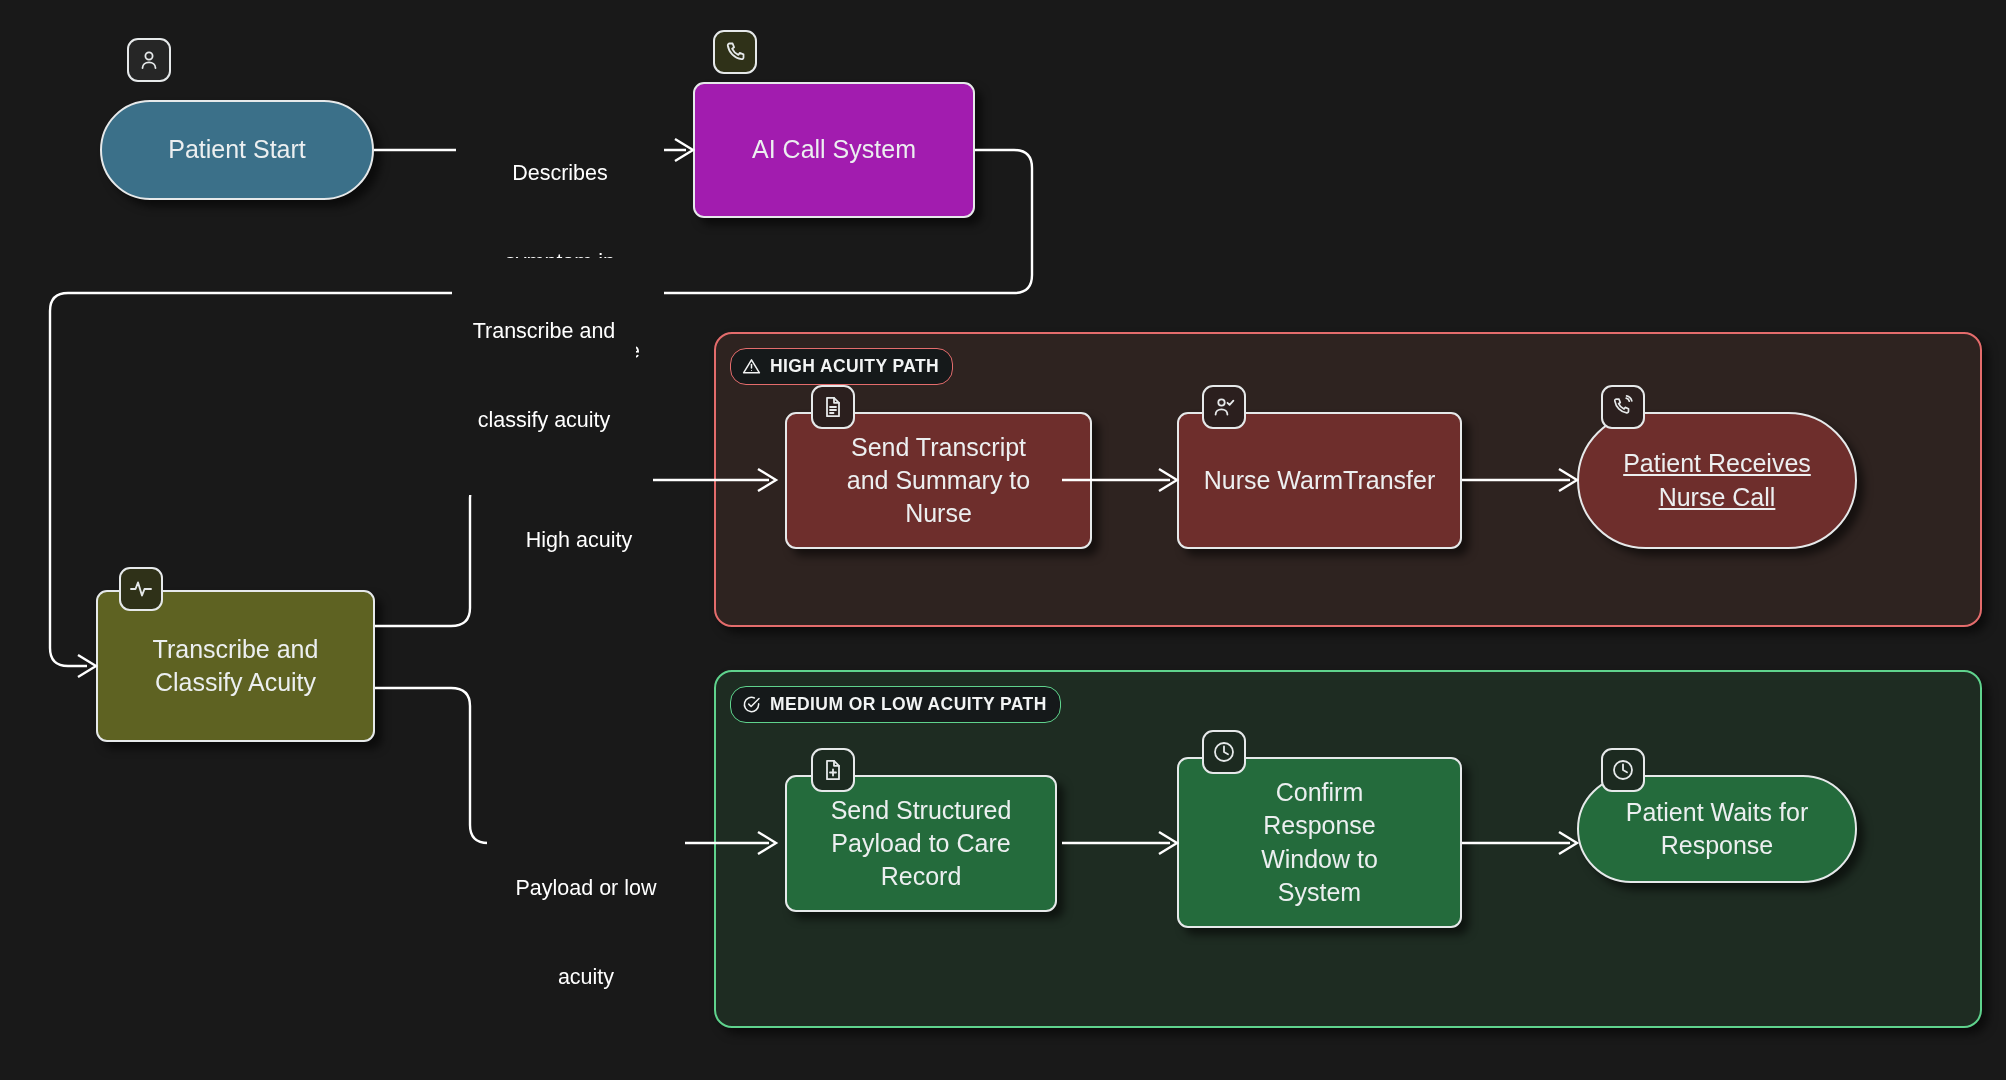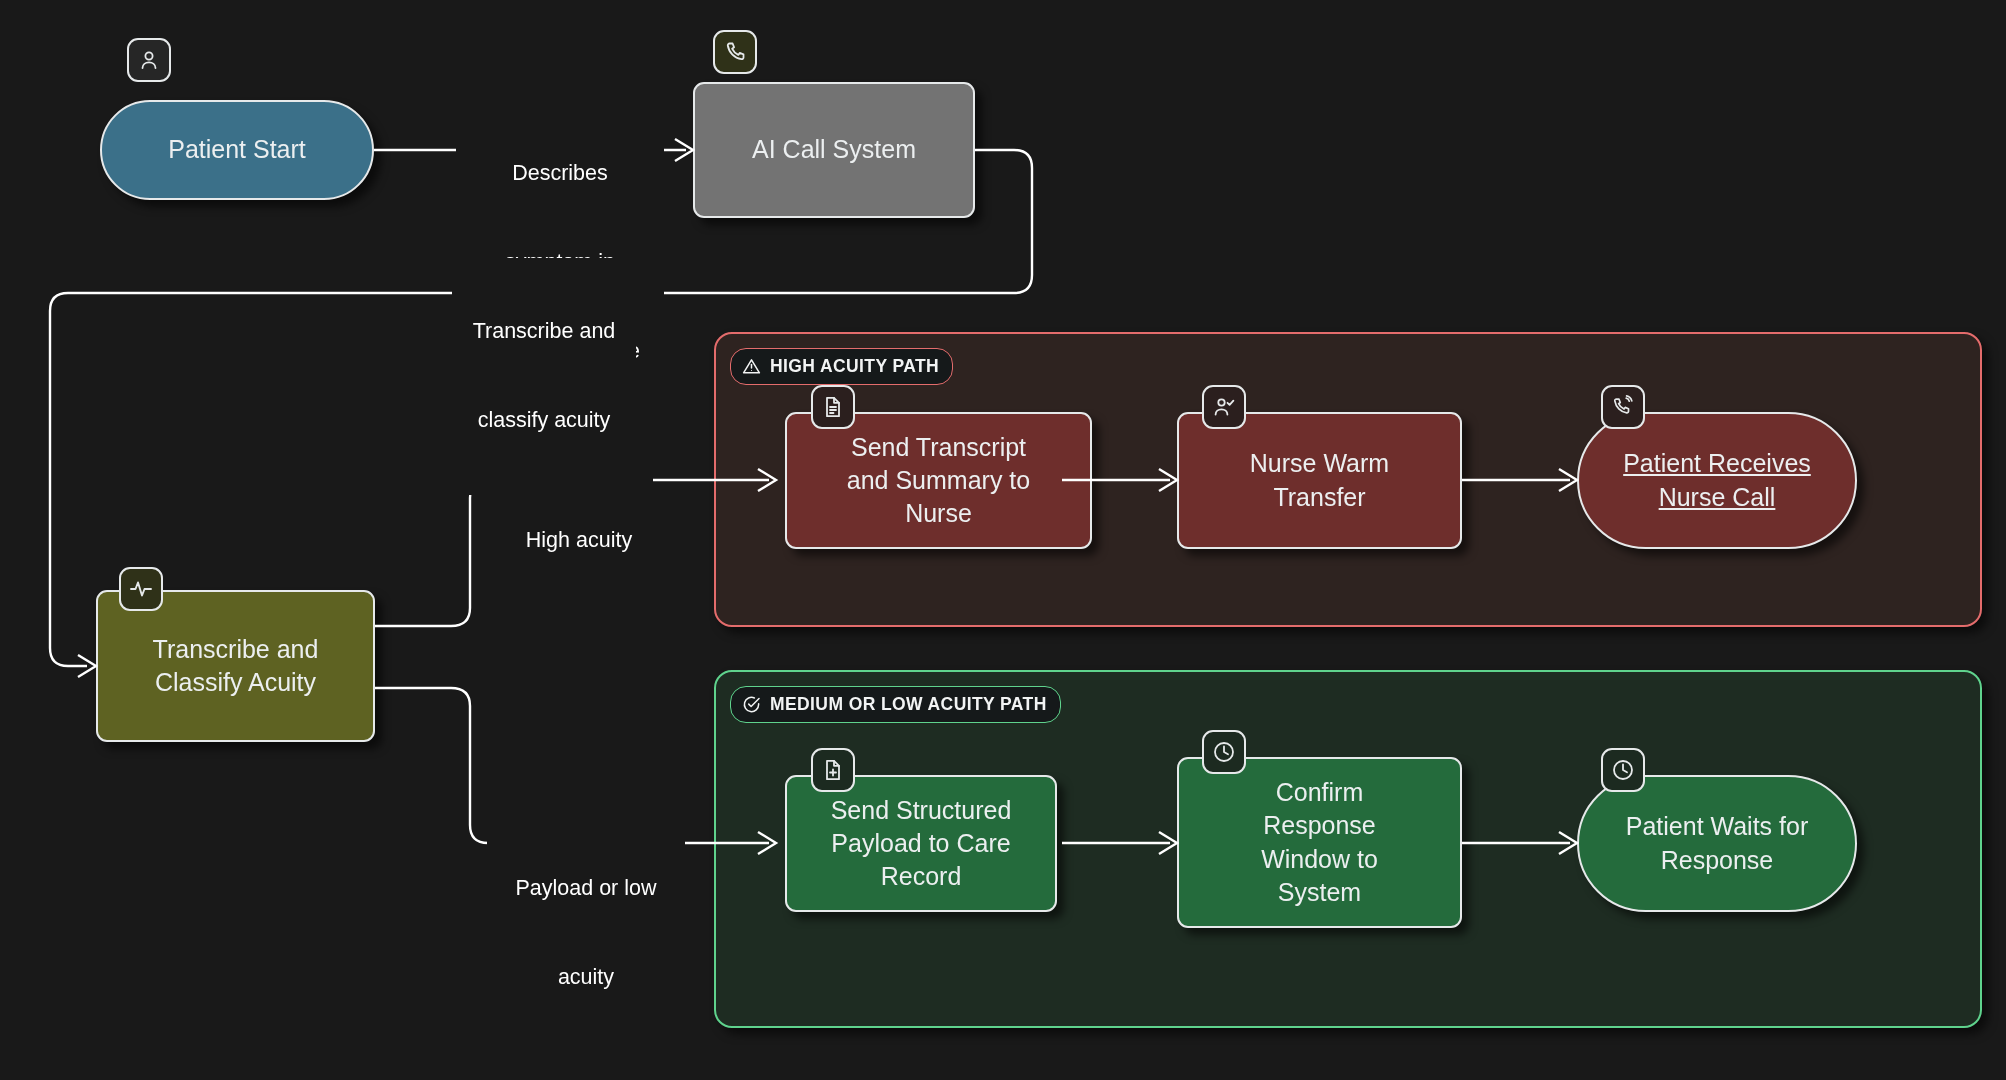--- a/index.html
+++ b/index.html
@@ -64,21 +64,21 @@
     color: #eceff0;
     font-size: 25px;
     line-height: 1.33;
     border: 2px solid #e6e9ea;
     box-shadow: 7px 7px 9px rgba(0,0,0,0.55);
     padding: 4px 12px;
   }
   .node.rect   { border-radius: 11px; }
   .node.pill   { border-radius: 999px; }
   .n-blue  { background: #3b7089; }
-  .n-olive { background: #737373; }
+  .n-olive { background: #a21caf; }
   .n-olive2{ background: #5e6222; }
   .n-red   { background: #6e2e2c; }
   .n-green { background: #246b3c; }
 
   .node .label { position: relative; z-index: 1; }
 
   
   .badge {
     position: absolute;
     width: 44px;
@@ -238,21 +238,21 @@
   <div class="badge b-red" style="left:811px; top:385px;">
     <svg width="24" height="24" viewBox="0 0 24 24" fill="none" stroke="#e6e9ea" stroke-width="1.8" stroke-linecap="round" stroke-linejoin="round">
       <path d="M6 2.8h7l5 5v13.4H6z"></path>
       <polyline points="13,2.8 13,7.8 18,7.8"></polyline>
       <line x1="9" y1="12" x2="15" y2="12"></line>
       <line x1="9" y1="15" x2="15" y2="15"></line>
       <line x1="9" y1="18" x2="12.5" y2="18"></line>
     </svg>
   </div>
 
-  <div class="node rect n-red" style="left:1177px; top:412px; width:285px; height:137px; flex-direction:column;">
+  <div class="node rect n-red" style="left:1177px; top:412px; width:285px; height:137px; ">
     <span class="label">Nurse Warm</span>
     <span class="label">Transfer</span>
   </div>
   <div class="badge b-red" style="left:1202px; top:385px;">
     <svg width="24" height="24" viewBox="0 0 24 24" fill="none" stroke="#e6e9ea" stroke-width="1.8" stroke-linecap="round" stroke-linejoin="round">
       <circle cx="9.5" cy="7.5" r="3.2"></circle>
       <path d="M3.6 19.5c0-3.3 2.6-5.2 5.9-5.2s5.9 1.9 5.9 5.2"></path>
       <polyline points="15.5,7.8 17.6,9.9 21.4,5.6"></polyline>
     </svg>
   </div>
@@ -289,21 +289,21 @@
     <span class="label">Window to</span>
     <span class="label">System</span>
   </div>
   <div class="badge b-green" style="left:1202px; top:730px;">
     <svg width="24" height="24" viewBox="0 0 24 24" fill="none" stroke="#e6e9ea" stroke-width="1.8" stroke-linecap="round" stroke-linejoin="round">
       <circle cx="12" cy="12" r="9"></circle>
       <polyline points="12,6.5 12,12 16,14.2"></polyline>
     </svg>
   </div>
 
-  <div class="node pill n-green" style="left:1577px; top:775px; width:280px; height:137px; flex-direction:column;">
+  <div class="node pill n-green" style="left:1577px; top:775px; width:280px; height:108px; flex-direction:column;">
     <span class="label">Patient Waits for</span>
     <span class="label">Response</span>
   </div>
   <div class="badge b-green" style="left:1601px; top:748px;">
     <svg width="24" height="24" viewBox="0 0 24 24" fill="none" stroke="#e6e9ea" stroke-width="1.8" stroke-linecap="round" stroke-linejoin="round">
       <circle cx="12" cy="12" r="9"></circle>
       <polyline points="12,6.5 12,12 16,14.2"></polyline>
     </svg>
   </div>
 

